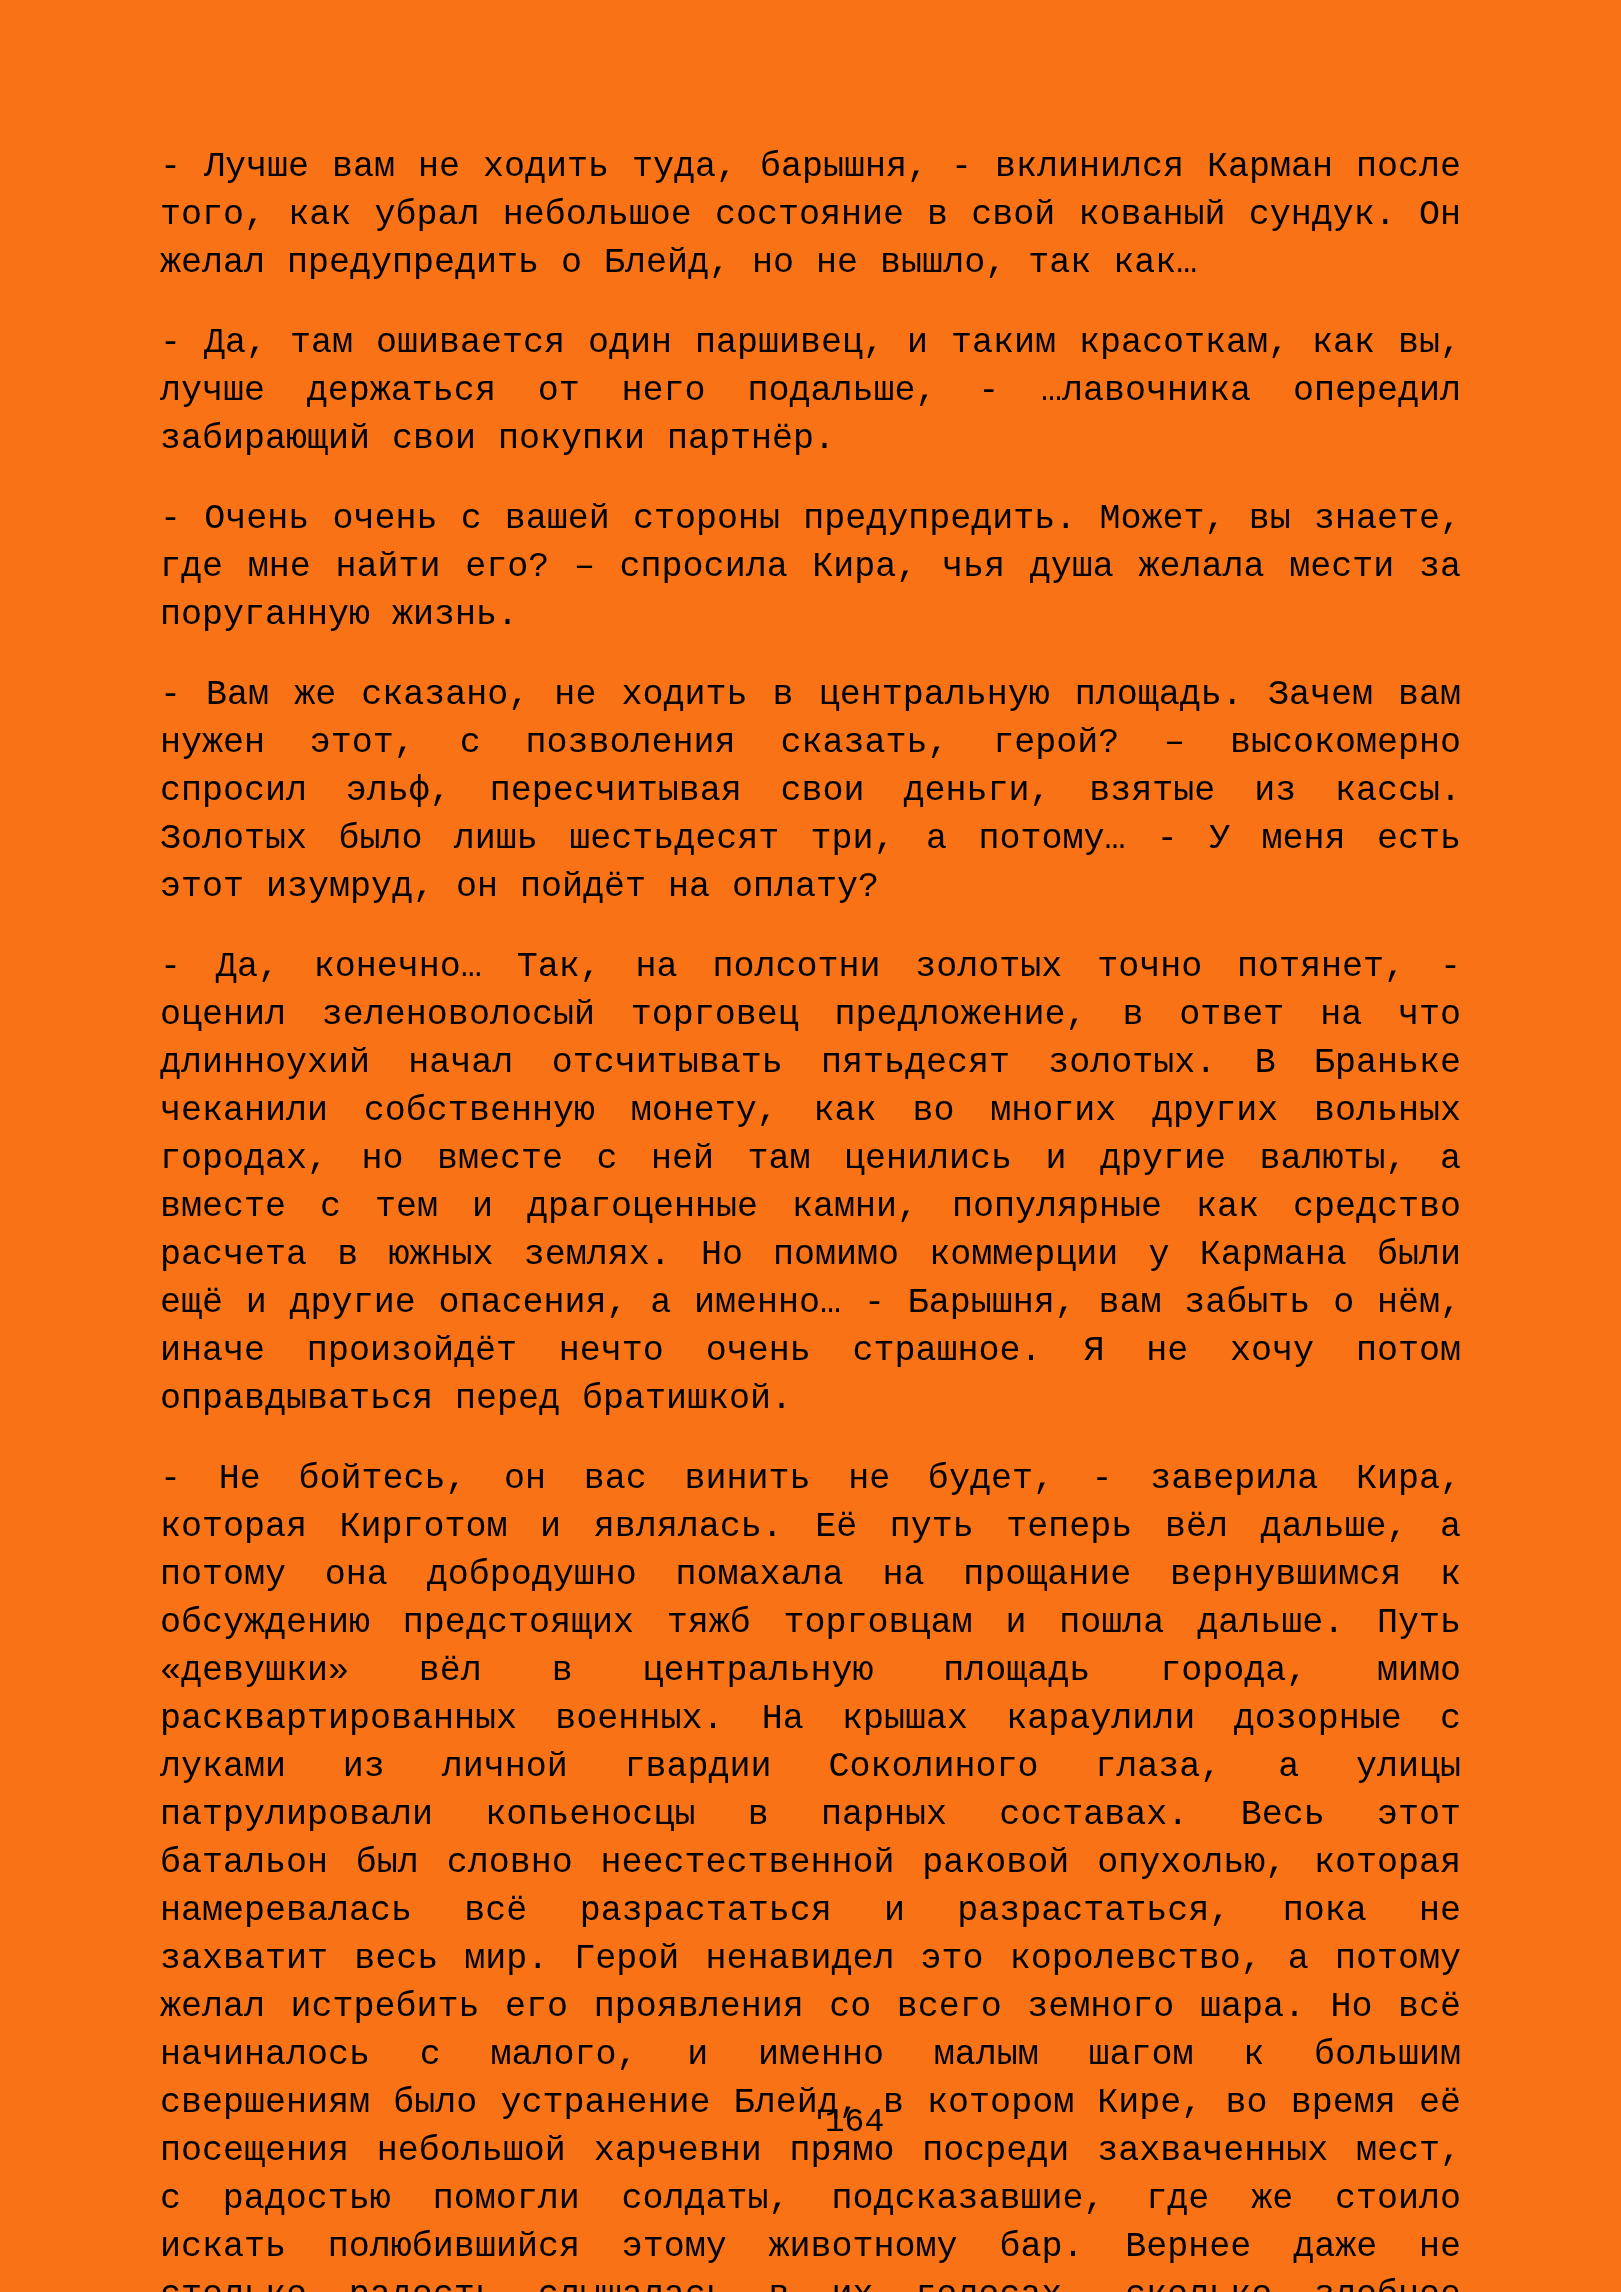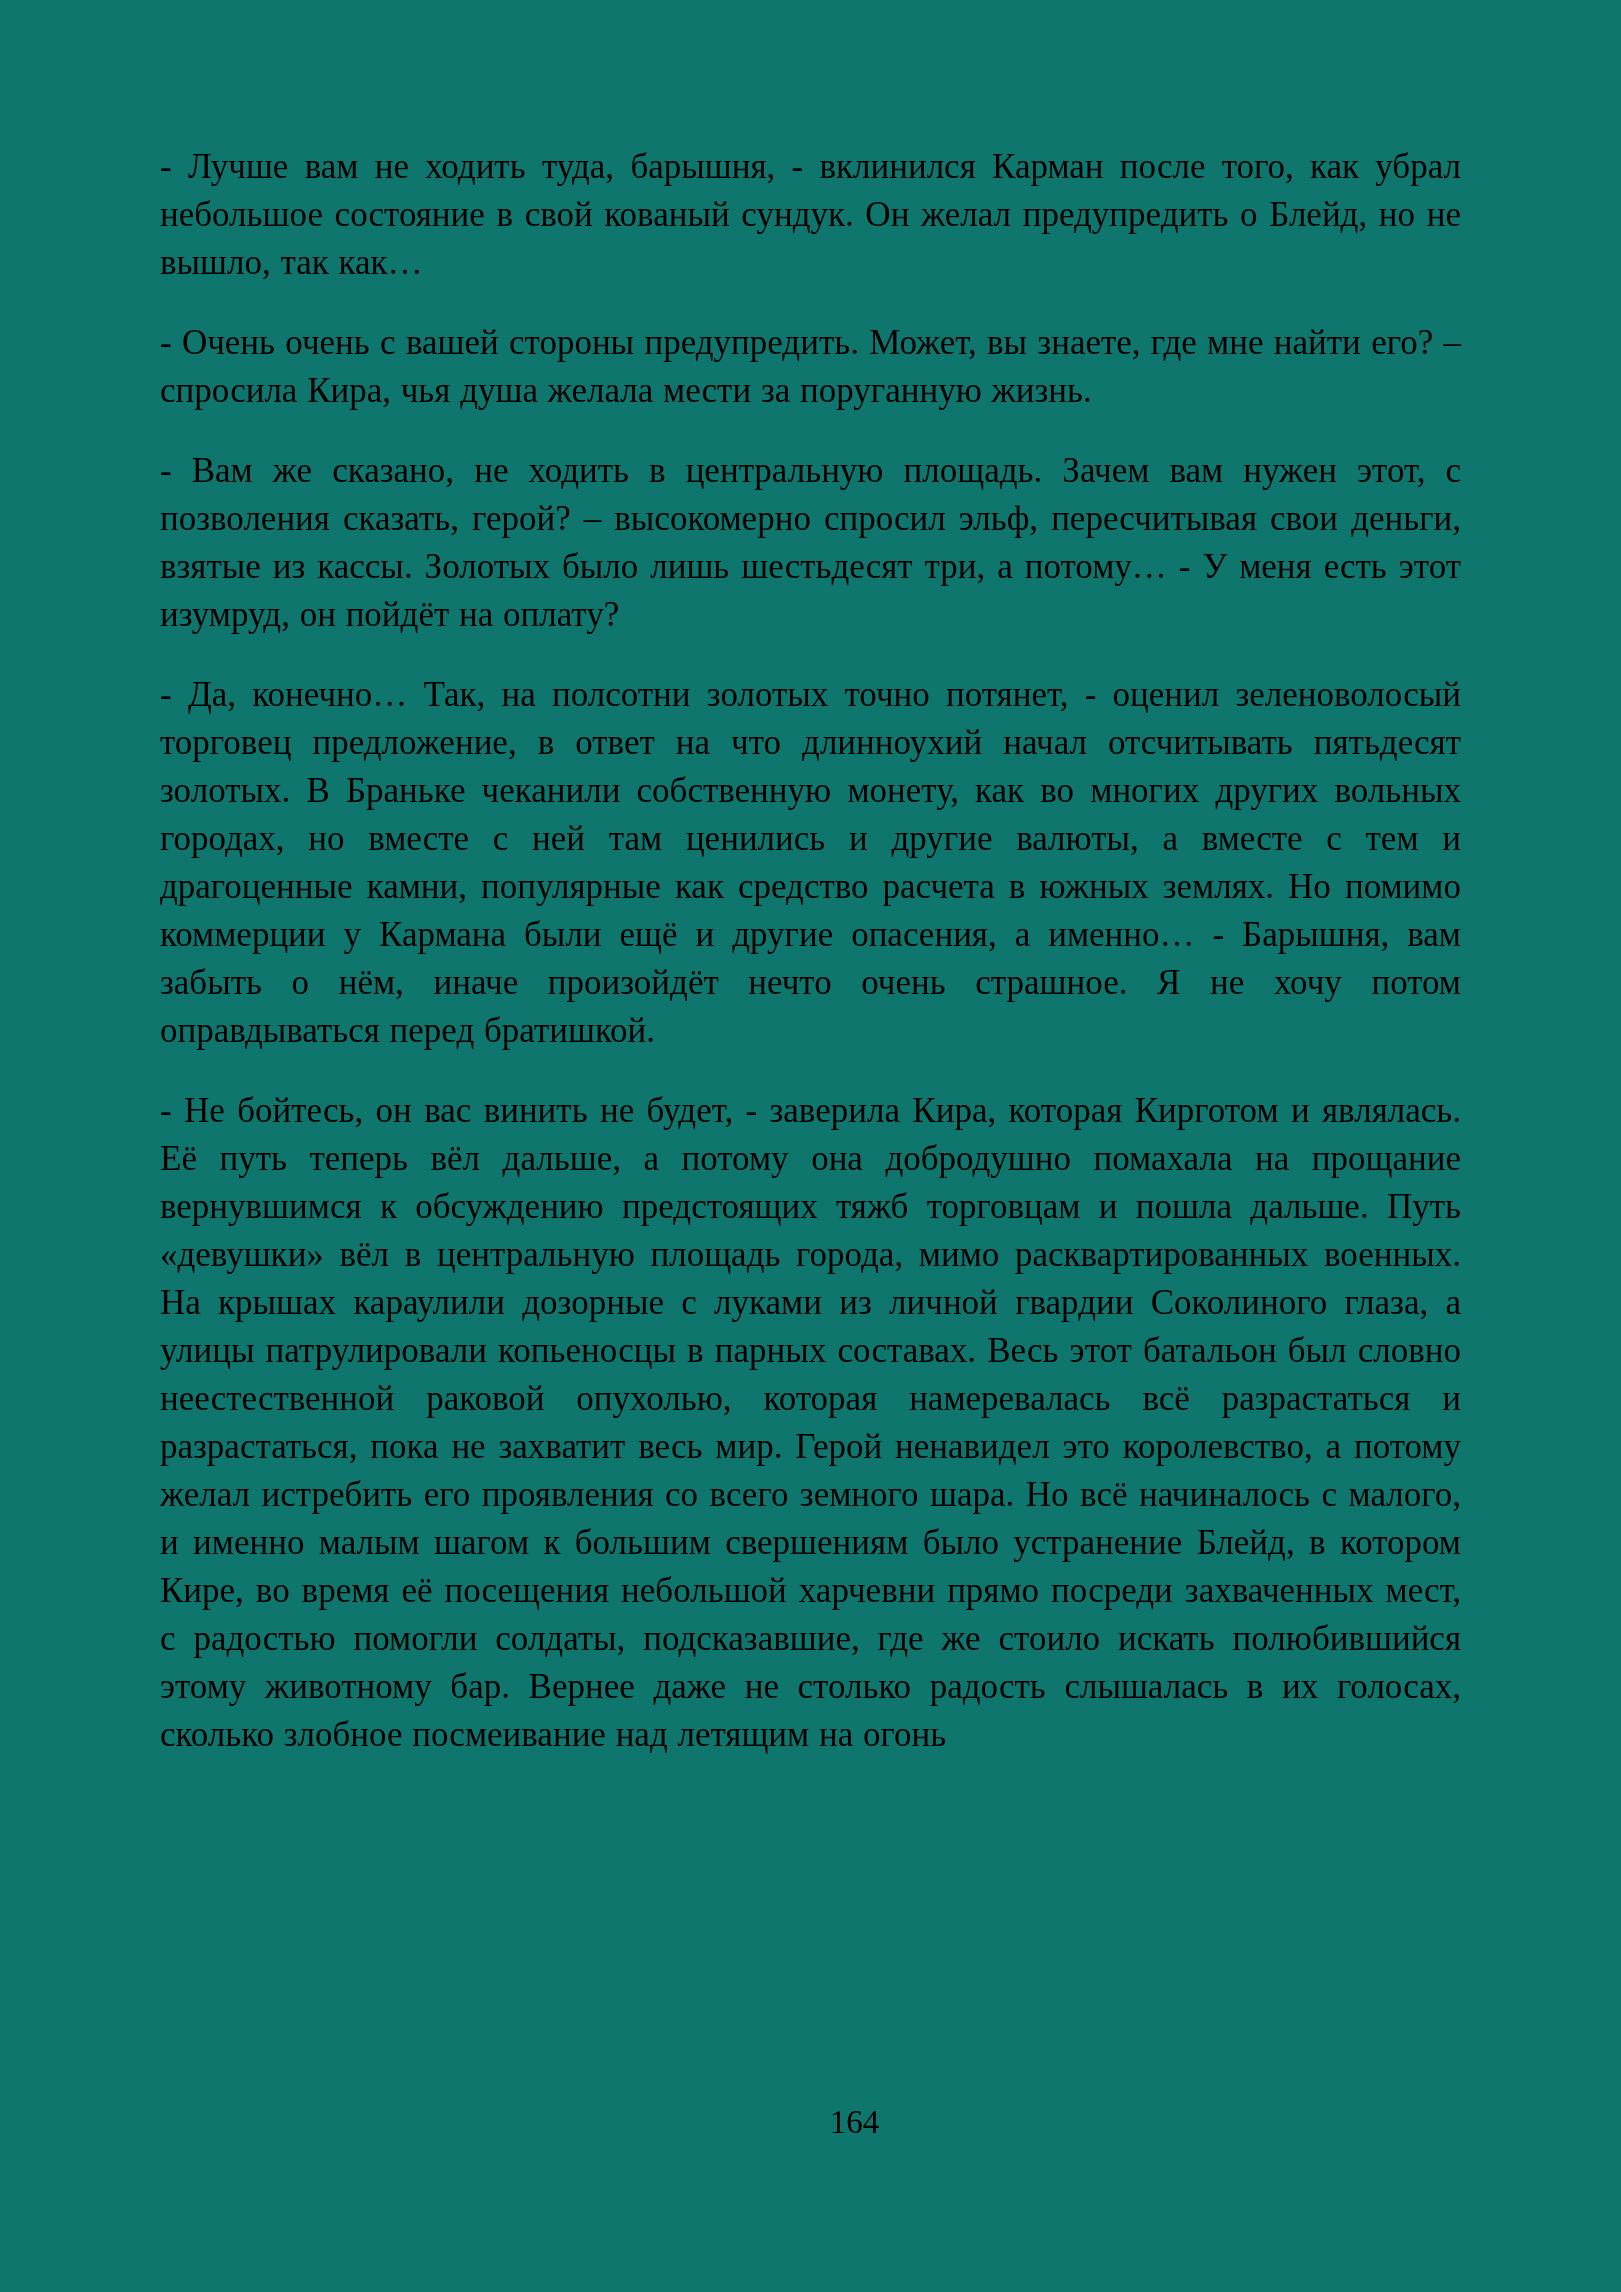--- a/index.html
+++ b/index.html
@@ -4,23 +4,23 @@
   <style>
     html, body {
       margin: 0;
       padding: 0;
       background: #ffffff;
     }
     .page {
       position: relative;
       width: 1621px;
       height: 2293px;
-      background: #0f766e;
+      background: #f97316;
       overflow: hidden;
-      font-family: Liberation Serif, serif;
+      font-family: Liberation Mono, monospace;
       color: #000000;
     }
     .text-block {
       position: absolute;
       left: 160px;
       right: 160px;
       top: 143px;
     }
     .text-block p {
       margin: 0 0 32px 0;
@@ -43,20 +43,21 @@
       padding-left: 44px;
     }
   </style>
 </head>
 <body>
 
 <div class="page">
 
   <div class="text-block">
     <p>- Лучше вам не ходить туда, барышня, - вклинился Карман после того, как убрал небольшое состояние в свой кованый сундук. Он желал предупредить о Блейд, но не вышло, так как…</p>
+    <p>- Да, там ошивается один паршивец, и таким красоткам, как вы, лучше держаться от него подальше, - …лавочника опередил забирающий свои покупки партнёр.</p>
     <p>- Очень очень с вашей стороны предупредить. Может, вы знаете, где мне найти его? – спросила Кира, чья душа желала мести за поруганную жизнь.</p>
     <p>- Вам же сказано, не ходить в центральную площадь. Зачем вам нужен этот, с позволения сказать, герой? – высокомерно спросил эльф, пересчитывая свои деньги, взятые из кассы. Золотых было лишь шестьдесят три, а потому… - У меня есть этот изумруд, он пойдёт на оплату?</p>
     <p>- Да, конечно… Так, на полсотни золотых точно потянет, - оценил зеленоволосый торговец предложение, в ответ на что длинноухий начал отсчитывать пятьдесят золотых. В Браньке чеканили собственную монету, как во многих других вольных городах, но вместе с ней там ценились и другие валюты, а вместе с тем и драгоценные камни, популярные как средство расчета в южных землях. Но помимо коммерции у Кармана были ещё и другие опасения, а именно… - Барышня, вам забыть о нём, иначе произойдёт нечто очень страшное. Я не хочу потом оправдываться перед братишкой.</p>
     <p>- Не бойтесь, он вас винить не будет, - заверила Кира, которая Кирготом и являлась. Её путь теперь вёл дальше, а потому она добродушно помахала на прощание вернувшимся к обсуждению предстоящих тяжб торговцам и пошла дальше. Путь «девушки» вёл в центральную площадь города, мимо расквартированных военных. На крышах караулили дозорные с луками из личной гвардии Соколиного глаза, а улицы патрулировали копьеносцы в парных составах. Весь этот батальон был словно неестественной раковой опухолью, которая намеревалась всё разрастаться и разрастаться, пока не захватит весь мир. Герой ненавидел это королевство, а потому желал истребить его проявления со всего земного шара. Но всё начиналось с малого, и именно малым шагом к большим свершениям было устранение Блейд, в котором Кире, во время её посещения небольшой харчевни прямо посреди захваченных мест, с радостью помогли солдаты, подсказавшие, где же стоило искать полюбившийся этому животному бар. Вернее даже не столько радость слышалась в их голосах, сколько злобное посмеивание над летящим на огонь</p>
   </div>
 
   <div class="page-number">164</div>
 
 </div>
 

